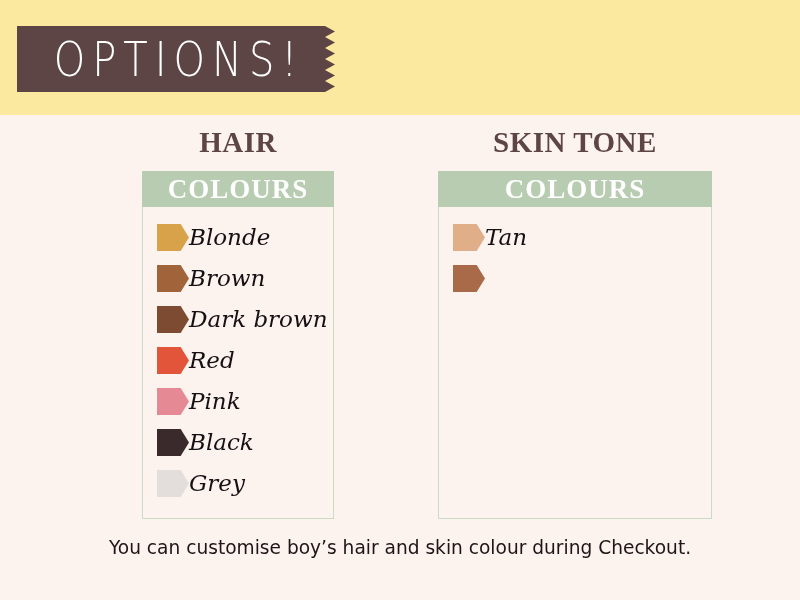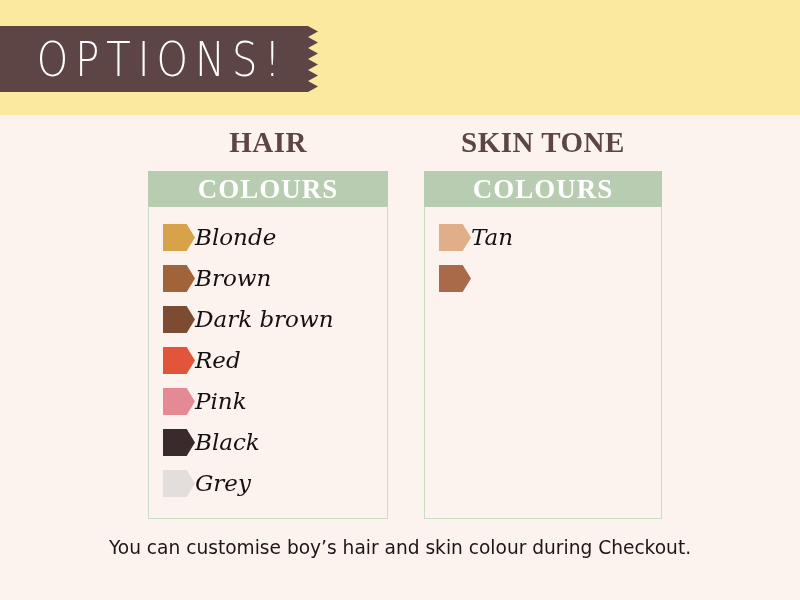--- a/index.html
+++ b/index.html
@@ -17,21 +17,21 @@
 
   
   #yellow-band {
     position: absolute;
     left: 0; top: 0;
     width: 800px; height: 115px;
     background: #FCE9A0;
   }
   #ribbon-banner {
     position: absolute;
-    left: 0; top: 26px;
+    left: 17px; top: 26px;
     width: 332px; height: 60px; text-align: center;
   }
   #ribbon-banner svg {
     position: absolute;
     left: 0; top: 0;
     width: 332px; height: 66px;
     display: block;
   }
   #banner-title {
     position: absolute;
@@ -57,22 +57,22 @@
     position: absolute;
     left: 0; top: 128px;
     width: 800px;
     height: 395px;
   }
 
   .column {
     position: absolute;
     top: 0;
   }
-  #column-hair   { left: 148px; width: 240px; }
-  #column-skin   { left: 424px; width: 238px; }
+  #column-hair   { left: 142px; width: 192px; }
+  #column-skin   { left: 438px; width: 274px; }
 
   .column-title {
     text-align: center;
     font-family: "Liberation Serif", serif;
     font-weight: bold;
     font-size: 29px;
     color: #5C4544;
     letter-spacing: 0.5px;
     line-height: 1;
     margin: 0 0 14px 0;

